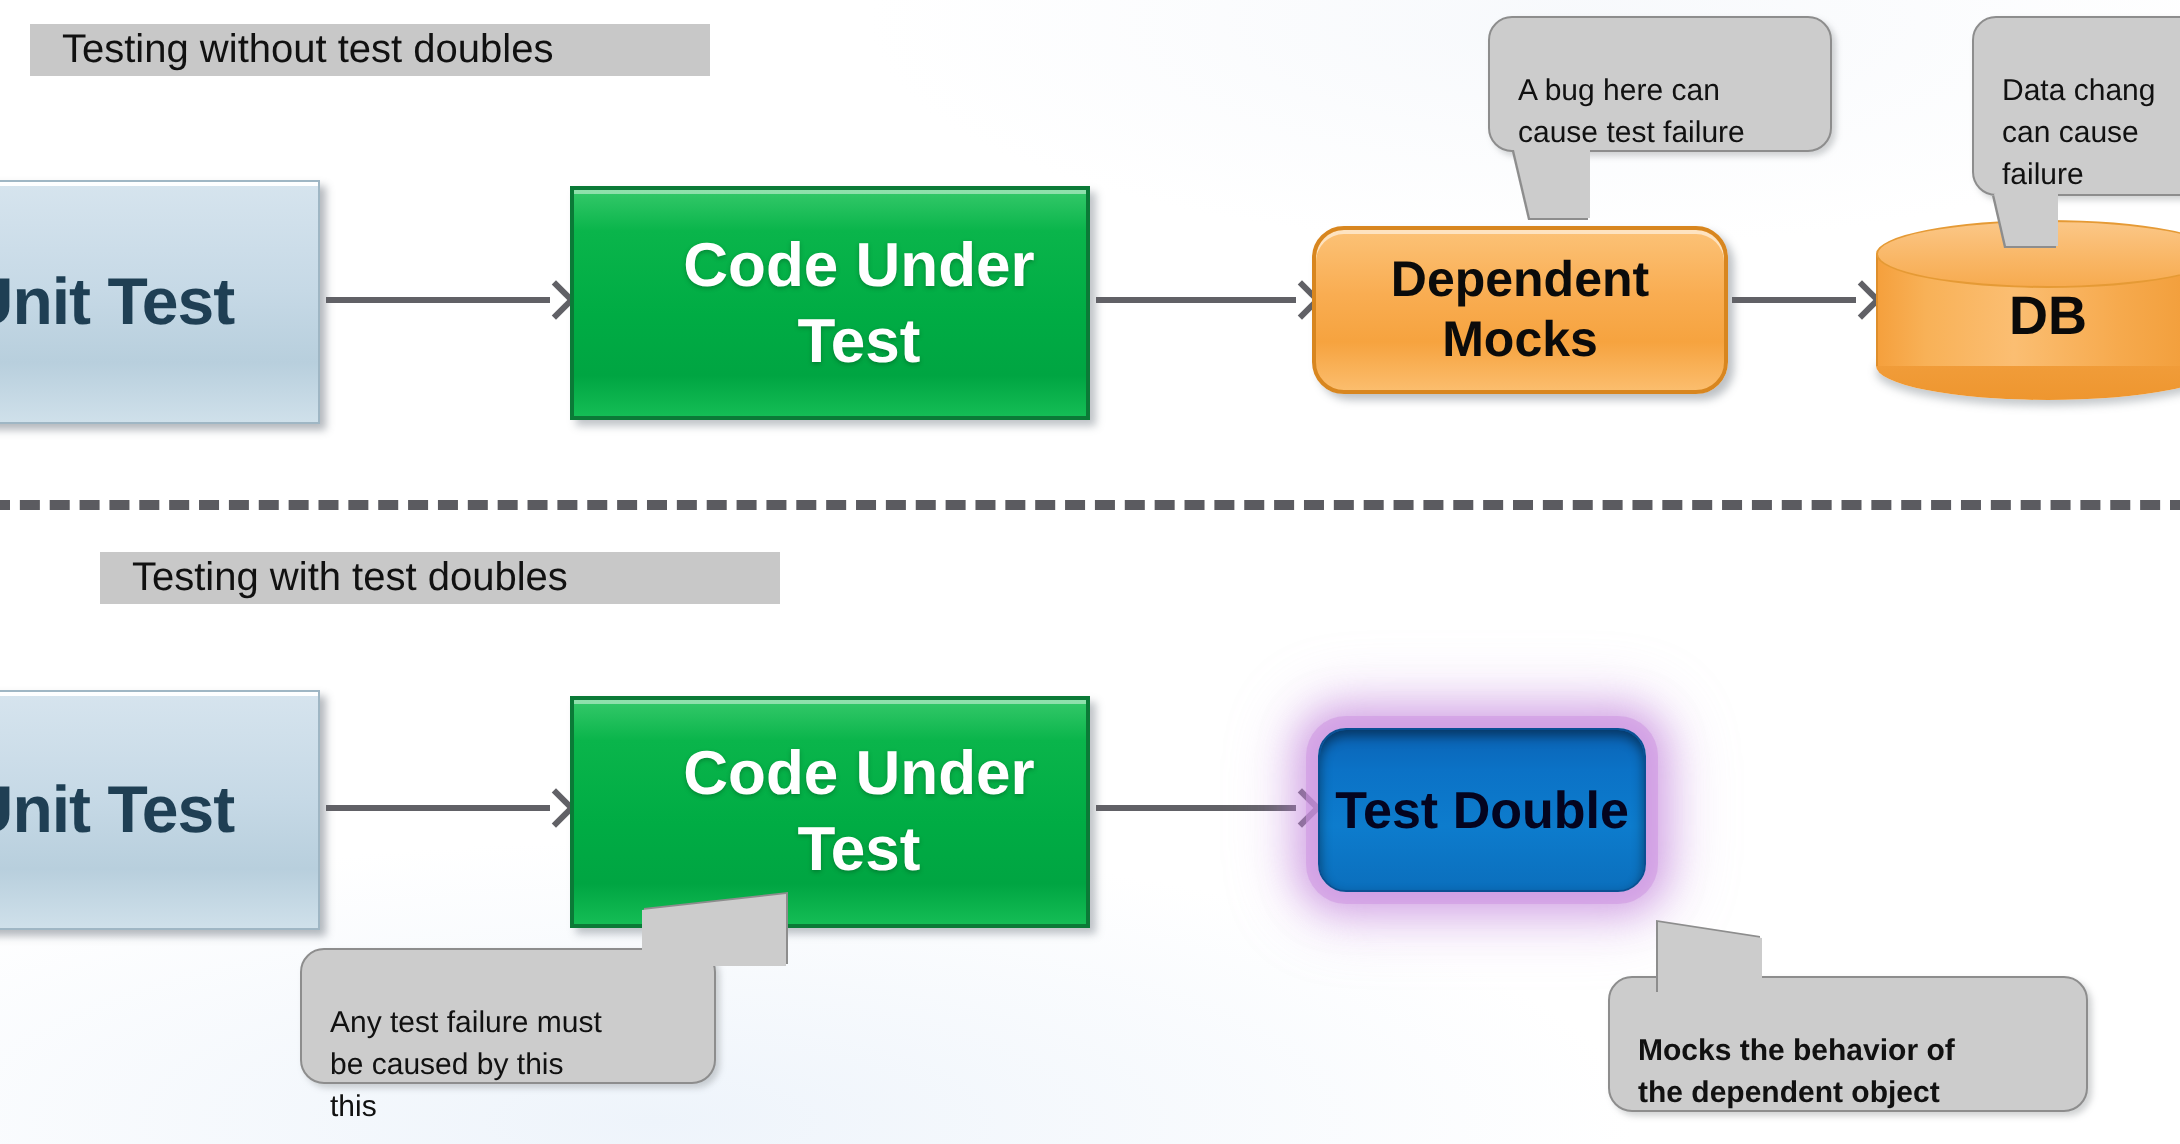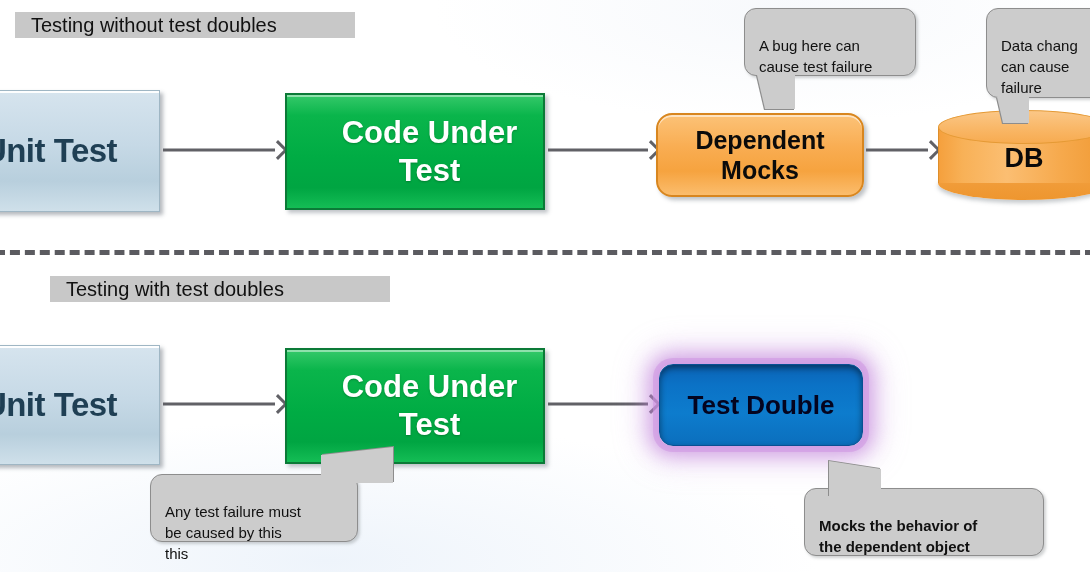--- a/index.html
+++ b/index.html
@@ -258,21 +258,21 @@
       <span>Code Under</span><br>
       <span>Test</span>
     </span>
   </div>
 
   <div class="arrow" style="left:548px; top:397px; width:110px; height:14px;">
     <div class="shaft" style="width:100px;"></div>
     <div class="head"></div>
   </div>
 
-  <div class="node test-double" style="left:659px; top:364px; width:204px; height:82px;">
+  <div class="node test-double" style="left:659px; top:364px; width:164px; height:82px;">
     <span>Test Double</span>
   </div>
 
   <div class="callout" style="left:150px; top:474px; width:208px; height:68px;">
     <div class="line">Any test failure must</div>
     <div class="line">be caused by this</div>
     <div class="line">this</div>
     <div class="tail" style="left:170px; top:-28px; border-left:0; border-right:72px solid #cccccc; border-top:8px solid transparent; border-bottom:28px solid #cccccc; filter:drop-shadow(1px -1px 0 #8d8d8d);"></div>
   </div>
 

